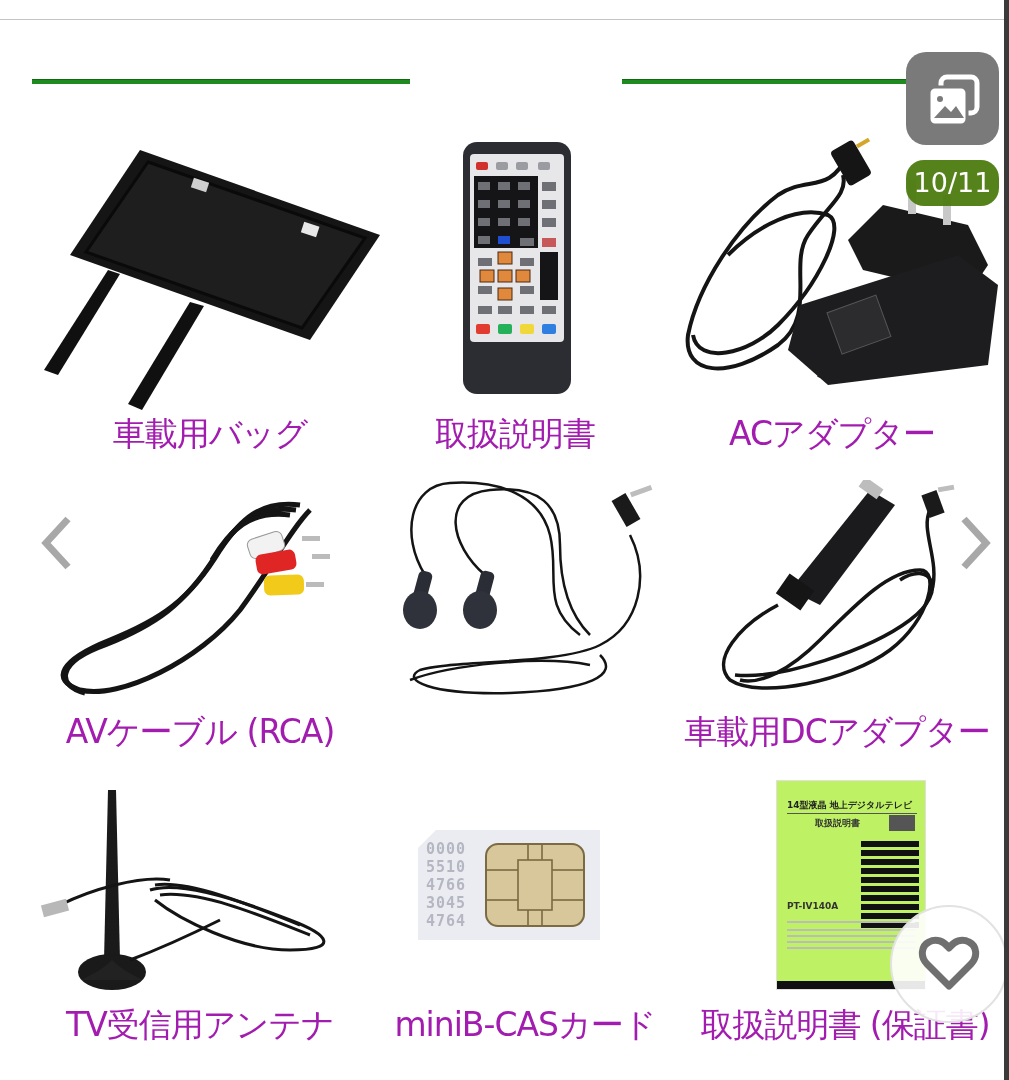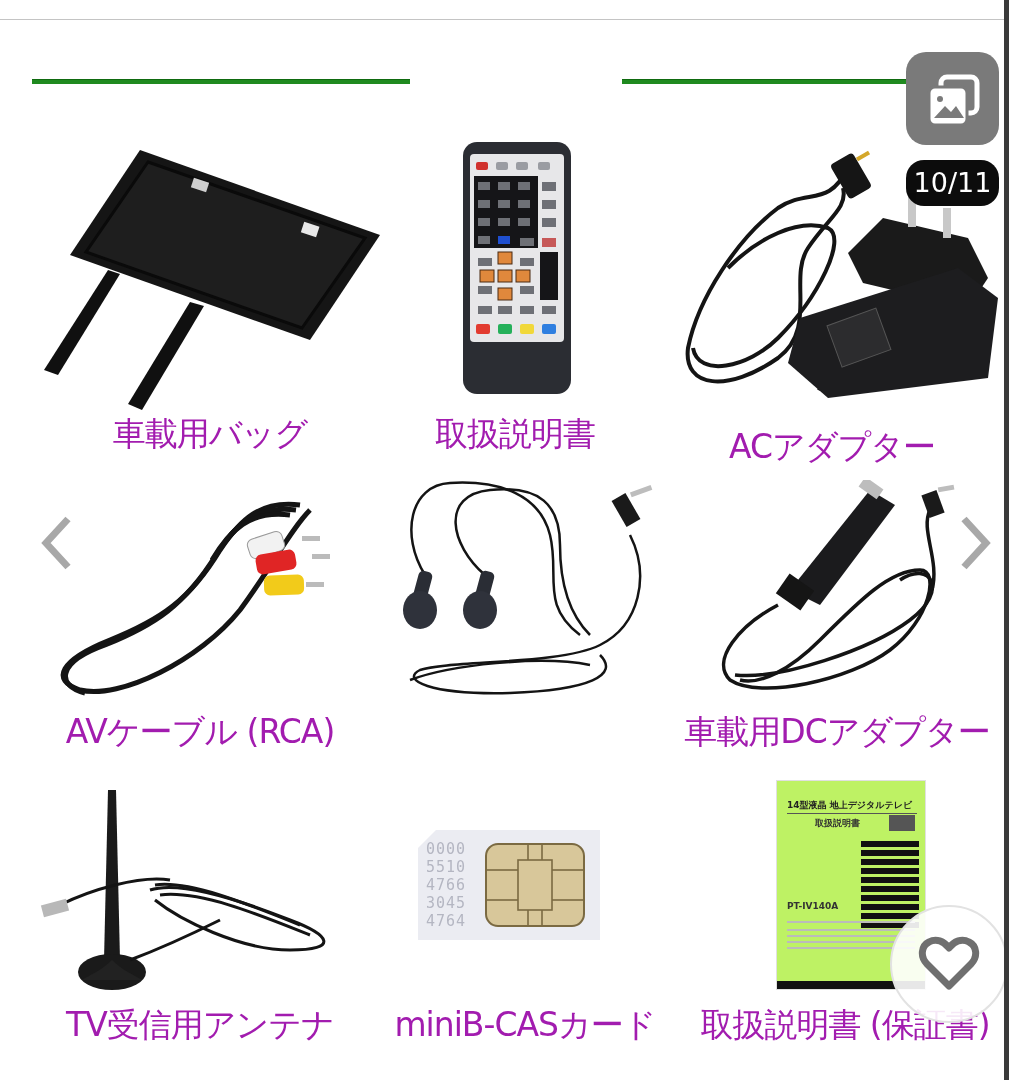--- a/index.html
+++ b/index.html
@@ -18,21 +18,21 @@
   .heading-line.right { left: 622px; width: 318px; }
   .heading-text { position: absolute; left: 426px; top: 2px; width: 190px; text-align: center; font-size: 58px; font-weight: bold; color: #3a3a3a; letter-spacing: 2px; line-height: 76px; }
 
   
   .item { position: absolute; }
   .item .photo { position: absolute; }
   .item .caption { position: absolute; left: 0; width: 100%; text-align: center; font-size: 33px; color: #a21caf; white-space: nowrap; letter-spacing: -1px; font-family: "DejaVu Sans", sans-serif; }
 
   
   .gallery-icon-btn { position: absolute; left: 906px; top: 52px; width: 93px; height: 93px; background: #7a7a7a; border-radius: 20px; display: flex; align-items: center; justify-content: center; }
-  .counter-badge { position: absolute; left: 906px; top: 160px; width: 93px; height: 46px; background: #000000; border-radius: 18px; color: #ffffff; font-size: 27px; text-align: center; line-height: 46px; opacity: 0.95; }
+  .counter-badge { position: absolute; left: 906px; top: 160px; width: 93px; height: 46px; background: #4d7c0f; border-radius: 18px; color: #ffffff; font-size: 27px; text-align: center; line-height: 46px; opacity: 0.95; }
   .nav-arrow { position: absolute; width: 48px; height: 70px; display: flex; align-items: center; justify-content: center; }
   .nav-prev { left: 32px; top: 508px; }
   .nav-next { left: 952px; top: 508px; }
   .fav-btn { position: absolute; left: 890px; top: 905px; width: 118px; height: 118px; border-radius: 50%; background: rgba(255,255,255,0.9); border: 2px solid #e2e2e2; display: flex; align-items: center; justify-content: center; }
 </style>
 </head>
 <body>
 
 <div class="top-divider"></div>
 
@@ -99,21 +99,21 @@
     </g>
     <rect x="80" y="112" width="18" height="48" fill="#151518"></rect>
     <rect x="16" y="184" width="14" height="10" rx="2" fill="#e23b30"></rect>
     <rect x="38" y="184" width="14" height="10" rx="2" fill="#25b05a"></rect>
     <rect x="60" y="184" width="14" height="10" rx="2" fill="#f1d83a"></rect>
     <rect x="82" y="184" width="14" height="10" rx="2" fill="#2f7fe0"></rect>
   </svg>
   <div class="caption" style="top:282px;">取扱説明書</div>
 </div>
 
-<div class="item" style="left:660px;top:143px;width:344px;height:330px;">
+<div class="item" style="left:660px;top:130px;width:344px;height:330px;">
   <svg class="photo" style="left:8px;top:5px;" width="336" height="270" viewBox="0 0 336 270">
     <g fill="none" stroke="#141414" stroke-width="4">
       <path d="M180,20 C160,60 140,40 110,60 C70,90 30,150 20,200 C15,240 60,245 110,210 C150,180 120,130 140,100 C160,70 180,60 175,40"></path>
       <path d="M60,120 C90,90 130,70 160,80 C180,90 150,150 110,190 C80,220 30,230 25,200"></path>
       <path d="M150,240 C175,250 200,240 220,225"></path>
     </g>
     <rect x="170" y="8" width="26" height="40" rx="4" fill="#151515" transform="rotate(-30 183 28)"></rect>
     <rect x="188" y="6" width="14" height="4" fill="#d4a72a" transform="rotate(-30 195 8)"></rect>
     <polygon points="215,70 300,90 320,130 300,160 195,135 180,105" fill="#1a1a1a"></polygon>
     <polygon points="132,170 290,120 330,150 320,230 160,250 120,215" fill="#1d1d1f"></polygon>
@@ -187,21 +187,21 @@
       <path d="M120,110 C150,100 210,120 260,140 C300,155 310,170 260,170 C210,170 150,140 125,120"></path>
       <path d="M125,105 C160,100 220,125 270,145"></path>
       <path d="M130,115 C170,110 230,135 280,155"></path>
     </g>
     <rect x="12" y="122" width="26" height="12" fill="#b8b8b8" transform="rotate(-15 25 128)"></rect>
   </svg>
   <div class="caption" style="top:228px;">TV受信用アンテナ</div>
 </div>
 
 <div class="item" style="left:360px;top:775px;width:330px;height:300px;">
-  <div class="photo" style="left:58px;top:55px;width:182px;height:110px;">
+  <div class="photo" style="left:58px;top:55px;width:182px;height:110px;font-weight:bold;">
     <svg width="182" height="110" viewBox="0 0 182 110" style="position:absolute;left:0;top:0;">
       <polygon points="18,0 182,0 182,110 0,110 0,18" fill="#ebecf2"></polygon>
       <rect x="68" y="14" width="98" height="82" rx="12" fill="#d8c79a" stroke="#7b6a42" stroke-width="2"></rect>
       <g stroke="#7b6a42" stroke-width="1.6" fill="none">
         <line x1="68" y1="40" x2="100" y2="40"></line>
           <line x1="68" y1="70" x2="100" y2="70"></line>
         <line x1="134" y1="40" x2="166" y2="40"></line>
           <line x1="134" y1="70" x2="166" y2="70"></line>
         <rect x="100" y="30" width="34" height="50"></rect>
         <path d="M110,14 L110,30 M124,14 L124,30 M110,80 L110,96 M124,80 L124,96"></path>

